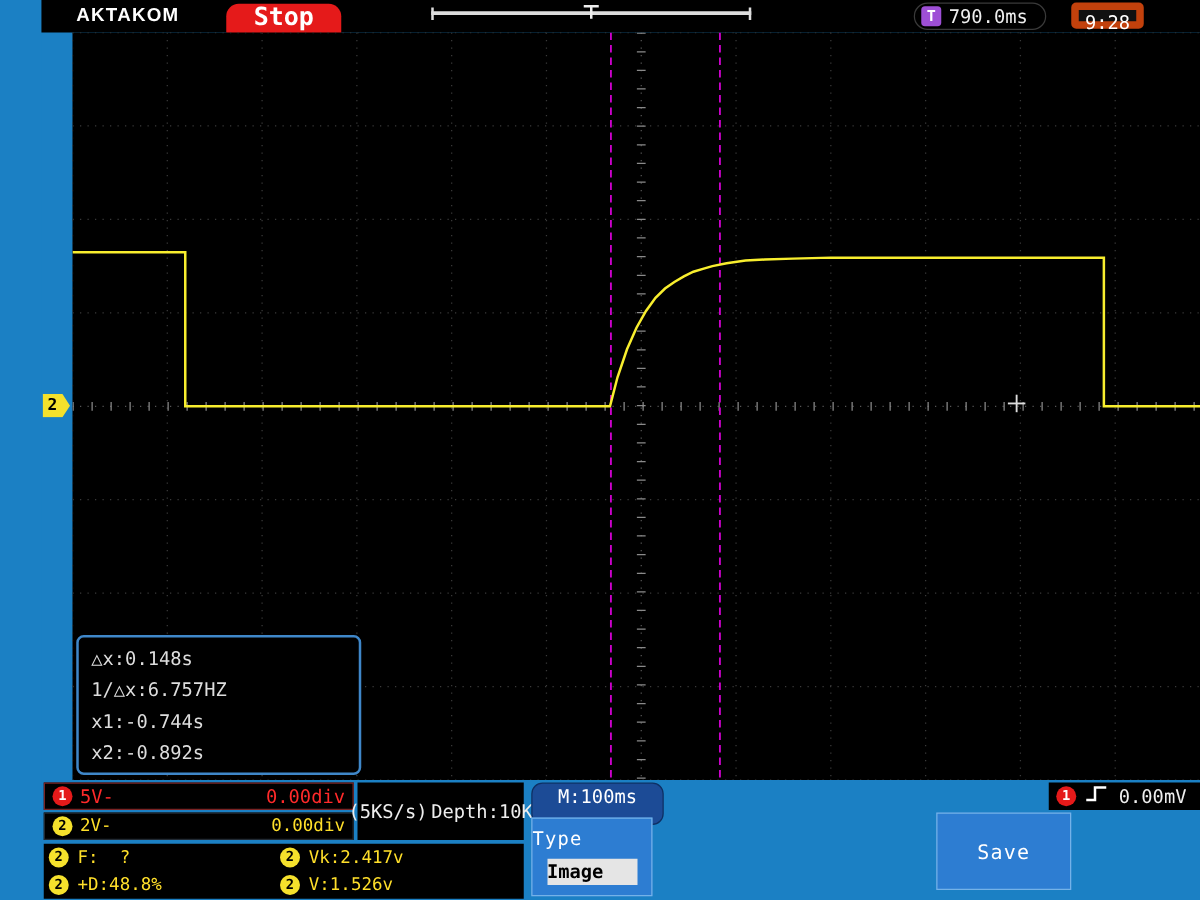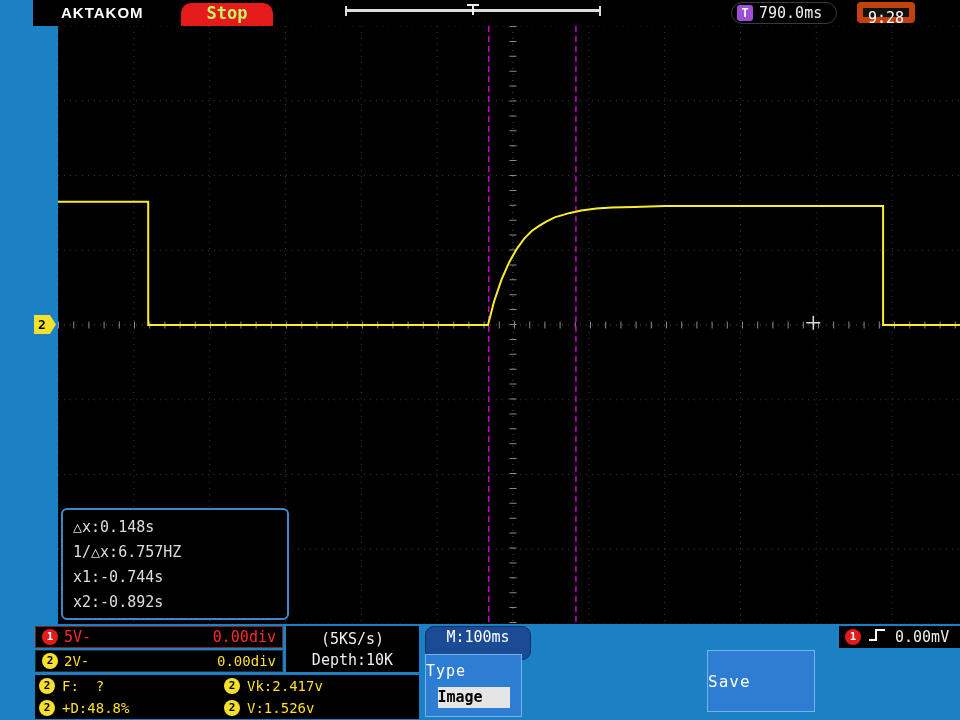--- a/index.html
+++ b/index.html
@@ -4,21 +4,21 @@
 <style>
   html,body{margin:0;padding:0;background:#1b80c4;}
   .screen{position:relative;width:960px;height:720px;background:#1b80c4;overflow:hidden;
           font-family:"DejaVu Sans Mono","Liberation Mono",monospace;margin-left:33px;}
 
   
   .topbar{position:absolute;left:0;top:0;width:960px;height:26px;background:#000;}
   .brand{position:absolute;left:28px;top:4px;color:#fff;font-family:"Liberation Sans",sans-serif;
          font-weight:bold;font-size:15px;letter-spacing:1px;}
   .stop{position:absolute;left:148px;top:3px;width:92px;height:32px;background:#e51a1a;
-        border-radius:10px;color:#bef264;font-size:17px;font-weight:bold;text-align:center;line-height:20px;}
+        border-radius:10px;color:#ffffff;font-size:20px;font-weight:bold;text-align:center;line-height:20px;}
   .trigbar{position:absolute;left:312px;top:9px;width:256px;height:3px;background:#ddd;}
   .trigbar .tickL{position:absolute;left:0;top:-3px;width:2px;height:10px;background:#ddd;}
   .trigbar .tickR{position:absolute;right:0;top:-3px;width:2px;height:10px;background:#ddd;}
   .trigbar .tmark{position:absolute;left:122px;top:-5px;width:12px;height:12px;}
   .trigbar .tmark::before{content:"";position:absolute;left:0;top:0;width:12px;height:2px;background:#eee;}
   .trigbar .tmark::after{content:"";position:absolute;left:5px;top:0;width:2px;height:11px;background:#eee;}
   .tpill{position:absolute;left:698px;top:2px;width:106px;height:22px;background:#000;
          border:1px solid #3a3a3a;border-radius:11px;display:flex;align-items:center;gap:6px;
          padding-left:5px;box-sizing:border-box;color:#eee;font-size:15px;}
   .ticon{width:16px;height:16px;background:#9e4fd6;border-radius:3px;color:#fff;font-size:12px;
@@ -43,38 +43,38 @@
   .ch1{left:2px;top:626px;width:248px;height:22px;border:1px solid #7a2424;padding:0 6px;gap:6px;}
   .ch2row{left:2px;top:650px;width:248px;height:22px;border:1px solid #222a33;padding:0 6px;gap:6px;}
   .badge{width:16px;height:16px;border-radius:50%;font-size:11px;font-weight:bold;text-align:center;
          line-height:16px;flex:0 0 auto;}
   .badge.red{background:#e51a1a;color:#fff;}
   .badge.yel{background:#f5e12c;color:#000;}
   .t-red{color:#ff2a2a;font-size:15px;white-space:pre;}
   .t-yel{color:#ffdf2a;font-size:14px;white-space:pre;}
   .t-wht{color:#eee;font-size:15px;white-space:pre;}
   .push{margin-left:auto;}
-  .acq{left:253px;top:626px;width:133px;height:46px;flex-direction:column;justify-content:center;gap:3px;
+  .acq{left:253px;top:626px;width:133px;height:46px;flex-direction:row;justify-content:center;gap:3px;
        color:#eee;font-size:15px;}
   .mpill{position:absolute;left:392px;top:626px;width:106px;height:34px;background:#1c4b96;
          border:1px solid #0e2f63;border-radius:9px;color:#fff;font-size:15px;text-align:center;
          line-height:20px;box-sizing:border-box;}
   .trigpanel{left:806px;top:626px;width:152px;height:22px;padding:0 6px;gap:6px;}
   .measpanel{position:absolute;left:2px;top:675px;width:384px;height:44px;background:#000;
              display:grid;grid-template-columns:185px 1fr;grid-template-rows:22px 22px;
              align-items:center;padding:0 4px;box-sizing:border-box;}
   .mcell{display:flex;align-items:center;gap:7px;}
 
   .btn{position:absolute;background:#2d7dd2;border:1px solid #74b2e8;box-sizing:border-box;color:#fff;cursor:pointer;}
   .type{left:392px;top:654px;width:97px;height:63px;text-align:left;}
   .type .lbl{margin-top:7px;font-size:15px;letter-spacing:1px;}
   .type .sel{width:72px;height:21px;margin:7px auto 0;background:#e5e5e5;color:#000;
              font-size:15px;font-weight:bold;line-height:21px;}
-  .save{left:674px;top:650px;width:108px;height:62px;font-size:16px;letter-spacing:1px;
-        display:flex;align-items:center;}
+  .save{left:716px;top:650px;width:108px;height:62px;font-size:16px;letter-spacing:1px;
+        display:flex;align-items:center;justify-content:center;}
 </style>
 </head>
 <body>
 
 <div class="screen">
 
   <div class="topbar">
     <span class="brand">AKTAKOM</span>
     <span class="stop">Stop</span>
     <div class="trigbar">

